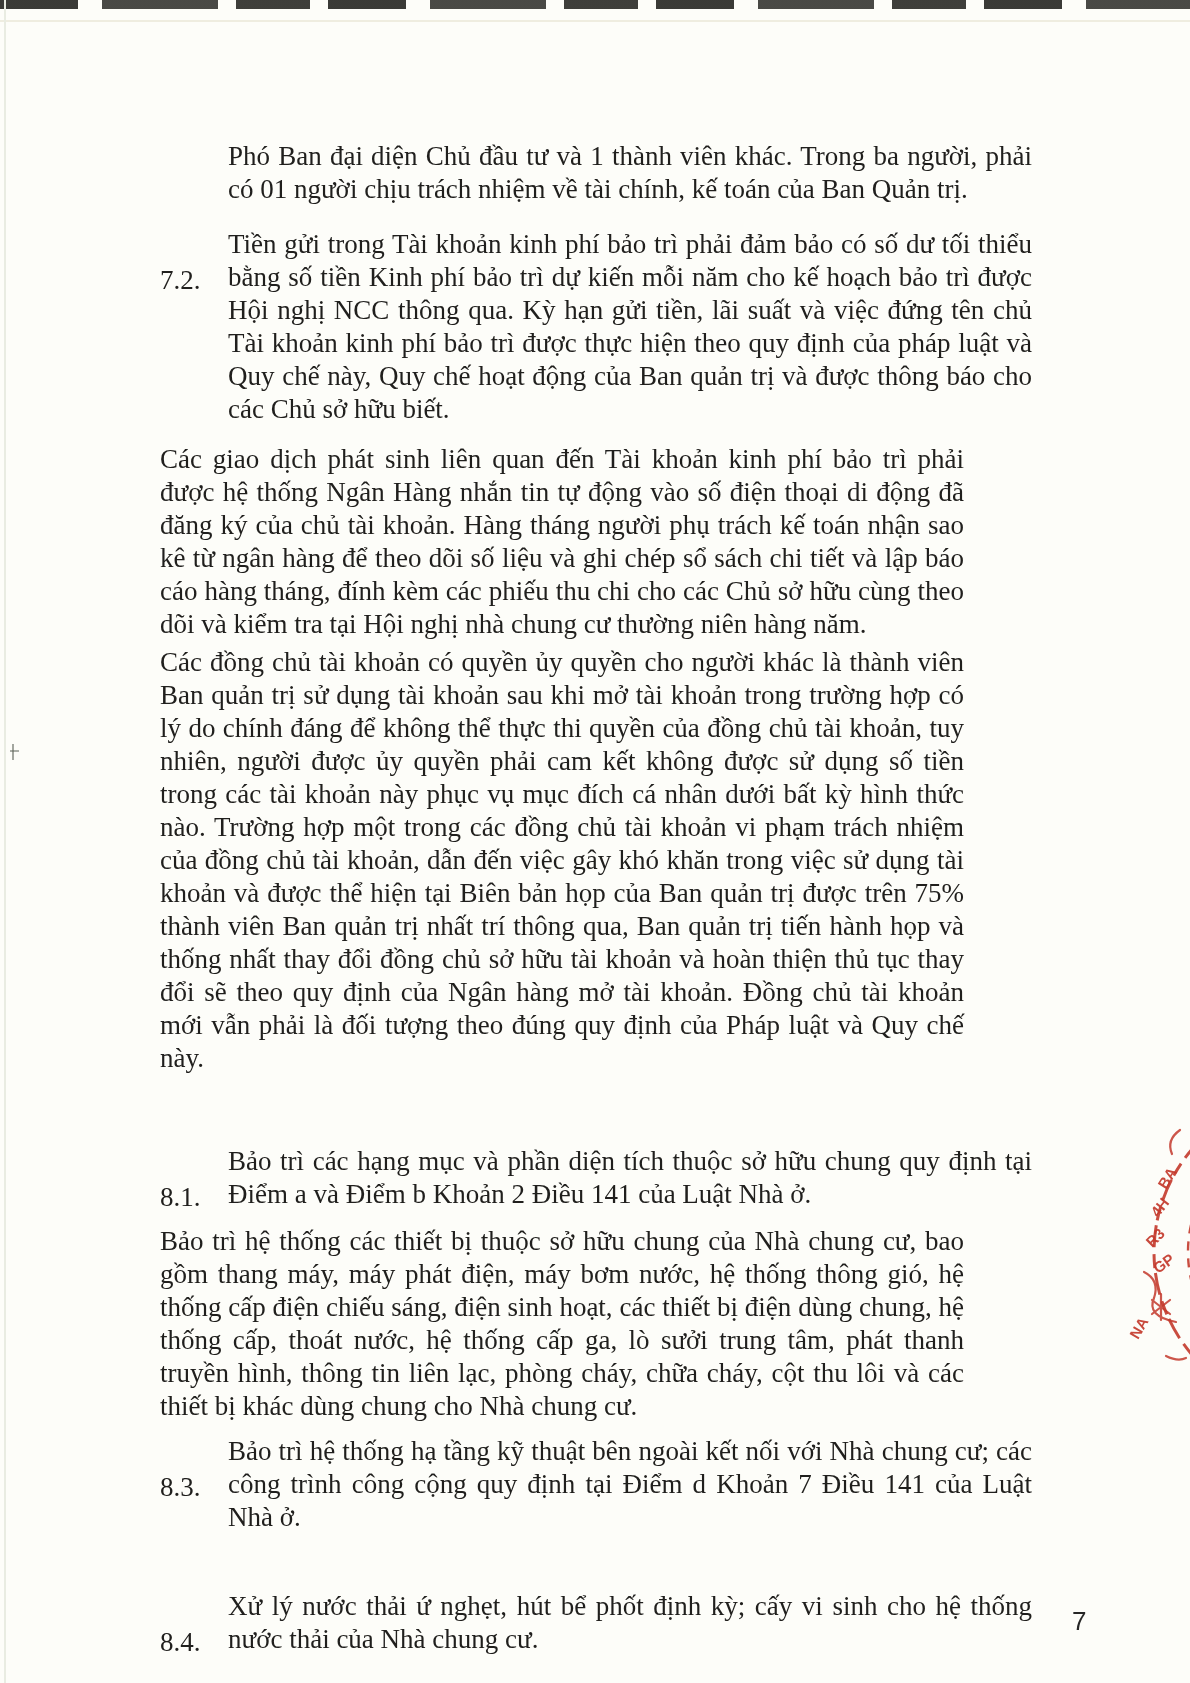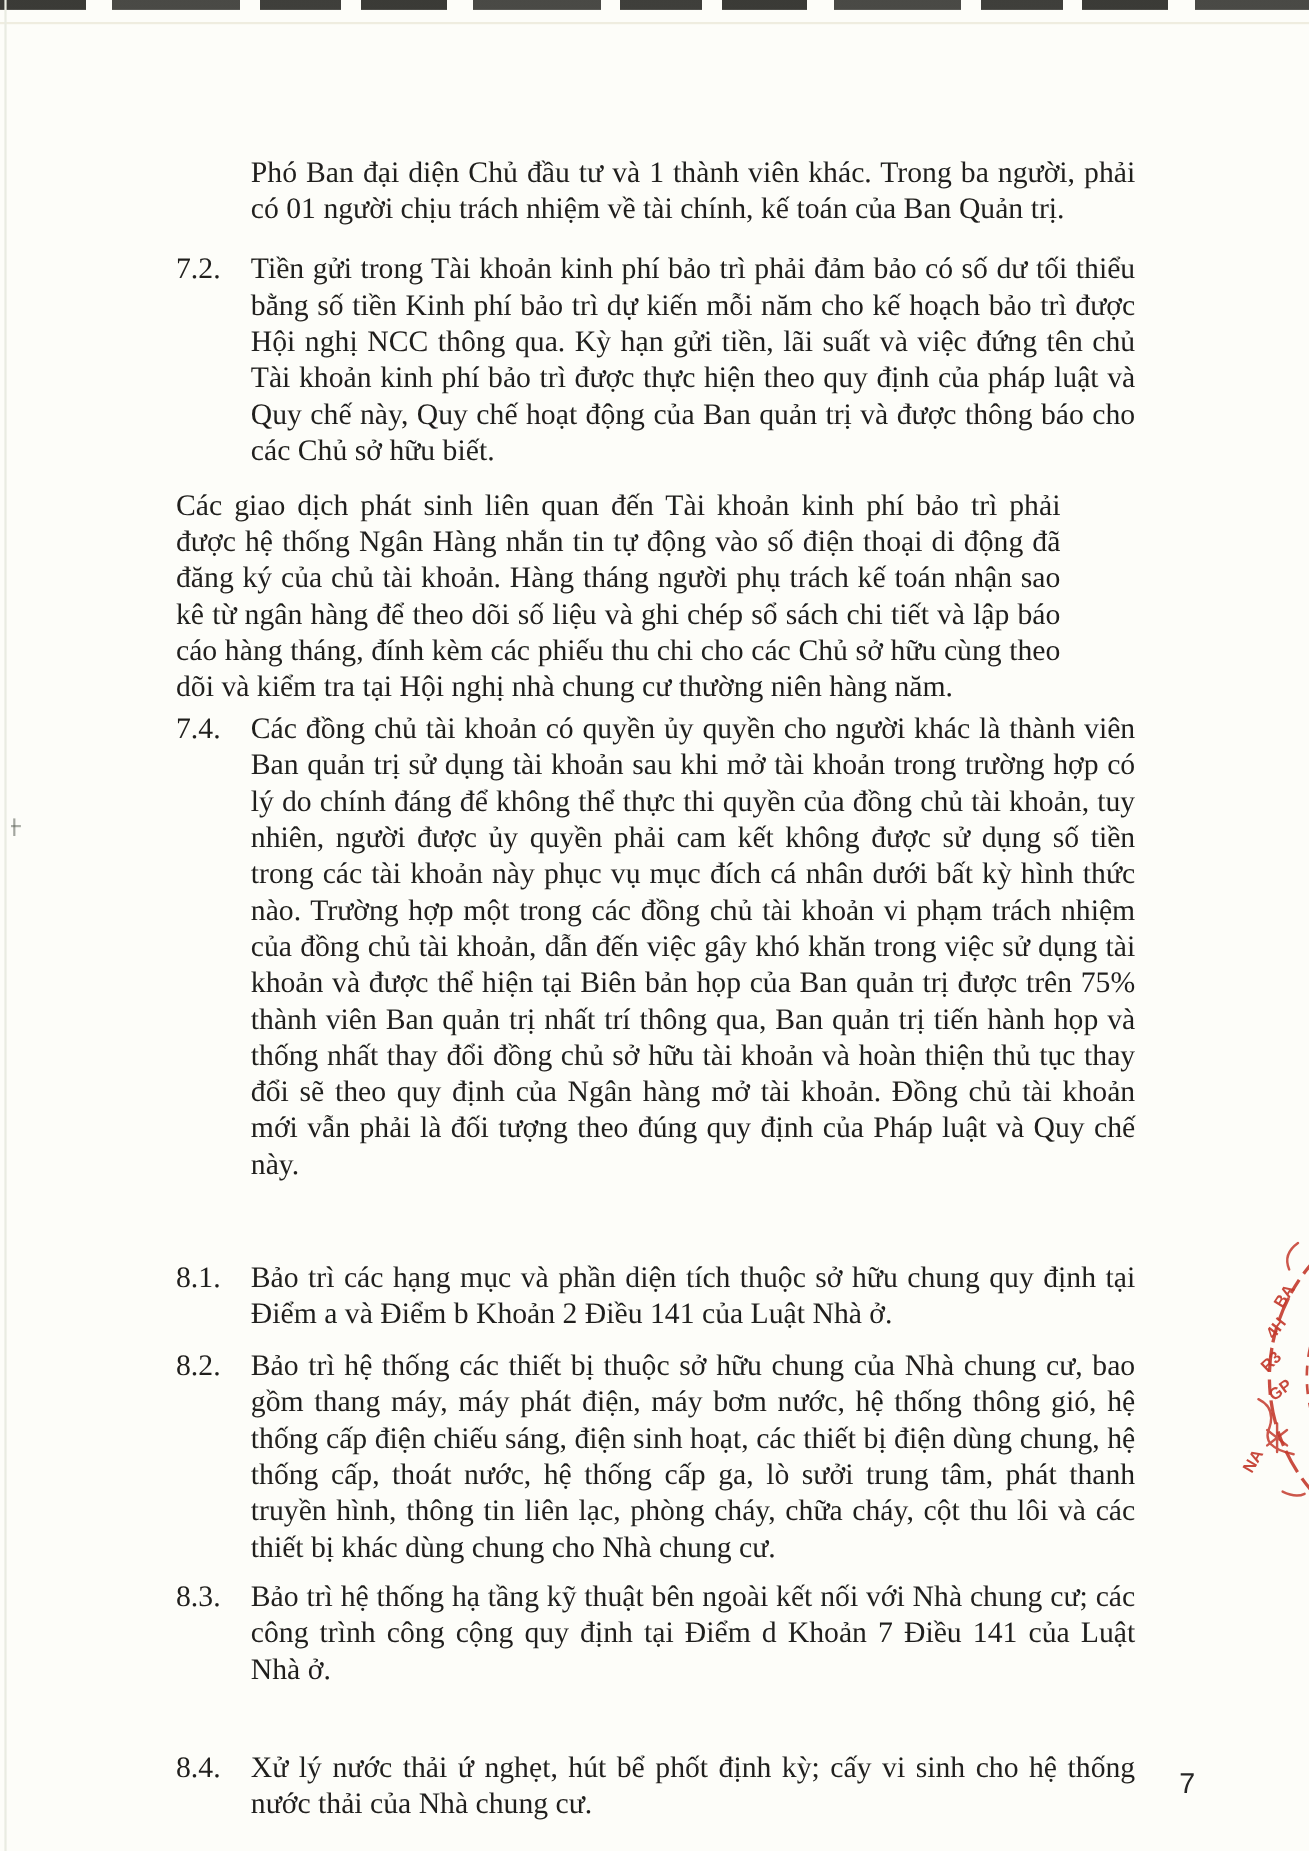--- a/index.html
+++ b/index.html
@@ -38,21 +38,21 @@
   }
 
   .para {
     position: absolute;
     left: 160px;
     width: 872px;
     display: flex;
     font-size: 27px;
     line-height: 33px;
   }
-  .para .num { width: 68px; flex: none; }
+  .para .num { width: 68px; flex: none; margin-top: 36px; }
   .para .body { width: 804px; text-align: justify; }
   .para.intro { left: 228px; width: 804px; }
   .para.intro .body { width: 804px; }
 
   .article-heading {
     position: absolute;
     left: 160px; top: 1046px;
     width: 874px;
     font-size: 27.5px;
     font-weight: bold;
@@ -92,32 +92,30 @@
   <div class="para" style="top:228px">
     <div class="num">7.2.</div>
     <div class="body">Tiền gửi trong Tài khoản kinh phí bảo trì phải đảm bảo có số dư tối thiểu bằng số tiền Kinh phí bảo trì dự kiến mỗi năm cho kế hoạch bảo trì được Hội nghị NCC thông qua. Kỳ hạn gửi tiền, lãi suất và việc đứng tên chủ Tài khoản kinh phí bảo trì được thực hiện theo quy định của pháp luật và Quy chế này, Quy chế hoạt động của Ban quản trị và được thông báo cho các Chủ sở hữu biết.</div>
   </div>
 
   <div class="para" style="top:443px">
     <div class="body">Các giao dịch phát sinh liên quan đến Tài khoản kinh phí bảo trì phải được hệ thống Ngân Hàng nhắn tin tự động vào số điện thoại di động đã đăng ký của chủ tài khoản. Hàng tháng người phụ trách kế toán nhận sao kê từ ngân hàng để theo dõi số liệu và ghi chép sổ sách chi tiết và lập báo cáo hàng tháng, đính kèm các phiếu thu chi cho các Chủ sở hữu cùng theo dõi và kiểm tra tại Hội nghị nhà chung cư thường niên hàng năm.</div>
   </div>
 
   <div class="para" style="top:646px">
-    <div class="num">7.4.</div>
     <div class="body">Các đồng chủ tài khoản có quyền ủy quyền cho người khác là thành viên Ban quản trị sử dụng tài khoản sau khi mở tài khoản trong trường hợp có lý do chính đáng để không thể thực thi quyền của đồng chủ tài khoản, tuy nhiên, người được ủy quyền phải cam kết không được sử dụng số tiền trong các tài khoản này phục vụ mục đích cá nhân dưới bất kỳ hình thức nào. Trường hợp một trong các đồng chủ tài khoản vi phạm trách nhiệm của đồng chủ tài khoản, dẫn đến việc gây khó khăn trong việc sử dụng tài khoản và được thể hiện tại Biên bản họp của Ban quản trị được trên 75% thành viên Ban quản trị nhất trí thông qua, Ban quản trị tiến hành họp và thống nhất thay đổi đồng chủ sở hữu tài khoản và hoàn thiện thủ tục thay đổi sẽ theo quy định của Ngân hàng mở tài khoản. Đồng chủ tài khoản mới vẫn phải là đối tượng theo đúng quy định của Pháp luật và Quy chế này.</div>
   </div>
 
 
   <div class="para" style="top:1145px">
     <div class="num">8.1.</div>
     <div class="body">Bảo trì các hạng mục và phần diện tích thuộc sở hữu chung quy định tại Điểm a và Điểm b Khoản 2 Điều 141 của Luật Nhà ở.</div>
   </div>
 
   <div class="para" style="top:1225px">
-    <div class="num">8.2.</div>
     <div class="body">Bảo trì hệ thống các thiết bị thuộc sở hữu chung của Nhà chung cư, bao gồm thang máy, máy phát điện, máy bơm nước, hệ thống thông gió, hệ thống cấp điện chiếu sáng, điện sinh hoạt, các thiết bị điện dùng chung, hệ thống cấp, thoát nước, hệ thống cấp ga, lò sưởi trung tâm, phát thanh truyền hình, thông tin liên lạc, phòng cháy, chữa cháy, cột thu lôi và các thiết bị khác dùng chung cho Nhà chung cư.</div>
   </div>
 
   <div class="para" style="top:1435px">
     <div class="num">8.3.</div>
     <div class="body">Bảo trì hệ thống hạ tầng kỹ thuật bên ngoài kết nối với Nhà chung cư; các công trình công cộng quy định tại Điểm d Khoản 7 Điều 141 của Luật Nhà ở.</div>
   </div>
 
   <div class="para" style="top:1590px">
     <div class="num">8.4.</div>

